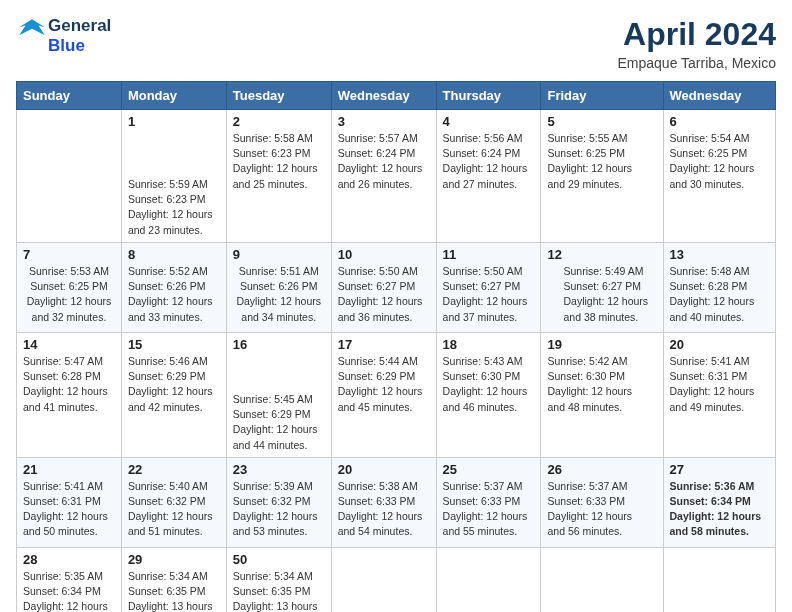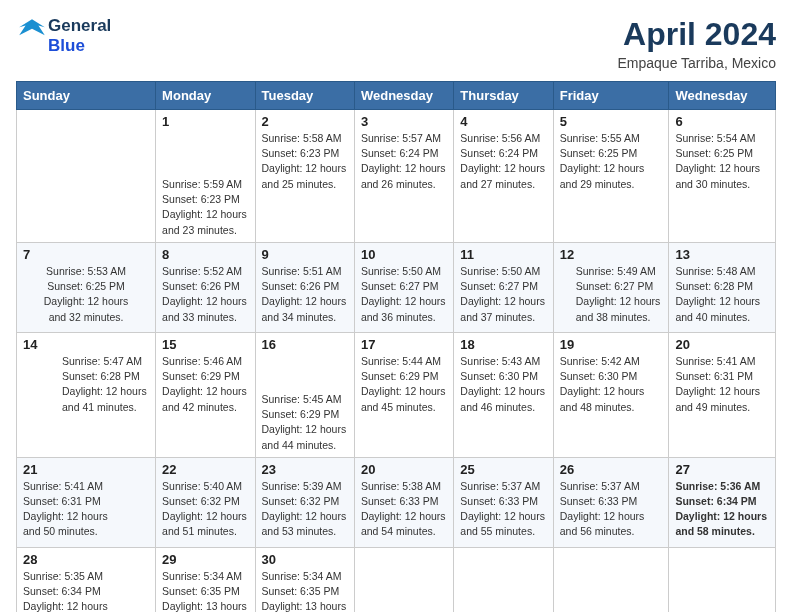--- a/index.html
+++ b/index.html
@@ -166,21 +166,21 @@
         </td>
         <td>
           <span class="day-number">8</span>
           <div class="day-info" style="white-space: pre-line;">Sunrise: 5:52 AM
 Sunset: 6:26 PM
 Daylight: 12 hours
 and 33 minutes.</div>
         </td>
         <td>
           <span class="day-number">9</span>
-          <div class="day-info" style="white-space: pre-line;">Sunrise: 5:51 AM
+          <div class="day-info" style="white-space: pre-line; text-align: center;">Sunrise: 5:51 AM
 Sunset: 6:26 PM
 Daylight: 12 hours
 and 34 minutes.</div>
         </td>
         <td>
           <span class="day-number">10</span>
           <div class="day-info" style="white-space: pre-line;">Sunrise: 5:50 AM
 Sunset: 6:27 PM
 Daylight: 12 hours
 and 36 minutes.</div>
@@ -203,21 +203,21 @@
           <span class="day-number">13</span>
           <div class="day-info" style="white-space: pre-line;">Sunrise: 5:48 AM
 Sunset: 6:28 PM
 Daylight: 12 hours
 and 40 minutes.</div>
         </td>
       </tr>
       <tr>
         <td>
           <span class="day-number">14</span>
-          <div class="day-info" style="white-space: pre-line; margin-left: 39px;">Sunrise: 5:47 AM
+          <div class="day-info" style="white-space: pre-line;">Sunrise: 5:47 AM
 Sunset: 6:28 PM
 Daylight: 12 hours
 and 41 minutes.</div>
         </td>
         <td>
           <span class="day-number">15</span>
           <div class="day-info" style="white-space: pre-line;">Sunrise: 5:46 AM
 Sunset: 6:29 PM
 Daylight: 12 hours
 and 42 minutes.</div>
@@ -318,21 +318,21 @@
 and 59 minutes.</div>
         </td>
         <td>
           <span class="day-number">29</span>
           <div class="day-info" style="white-space: pre-line;">Sunrise: 5:34 AM
 Sunset: 6:35 PM
 Daylight: 13 hours
 and 0 minutes.</div>
         </td>
         <td>
-          <span class="day-number">30</span>
+          <span class="day-number">50</span>
           <div class="day-info" style="white-space: pre-line;">Sunrise: 5:34 AM
 Sunset: 6:35 PM
 Daylight: 13 hours
 and 1 minute.</div>
         </td>
         <td class="empty-cell"></td>
         <td class="empty-cell"></td>
         <td class="empty-cell"></td>
         <td class="empty-cell"></td>
       </tr>

